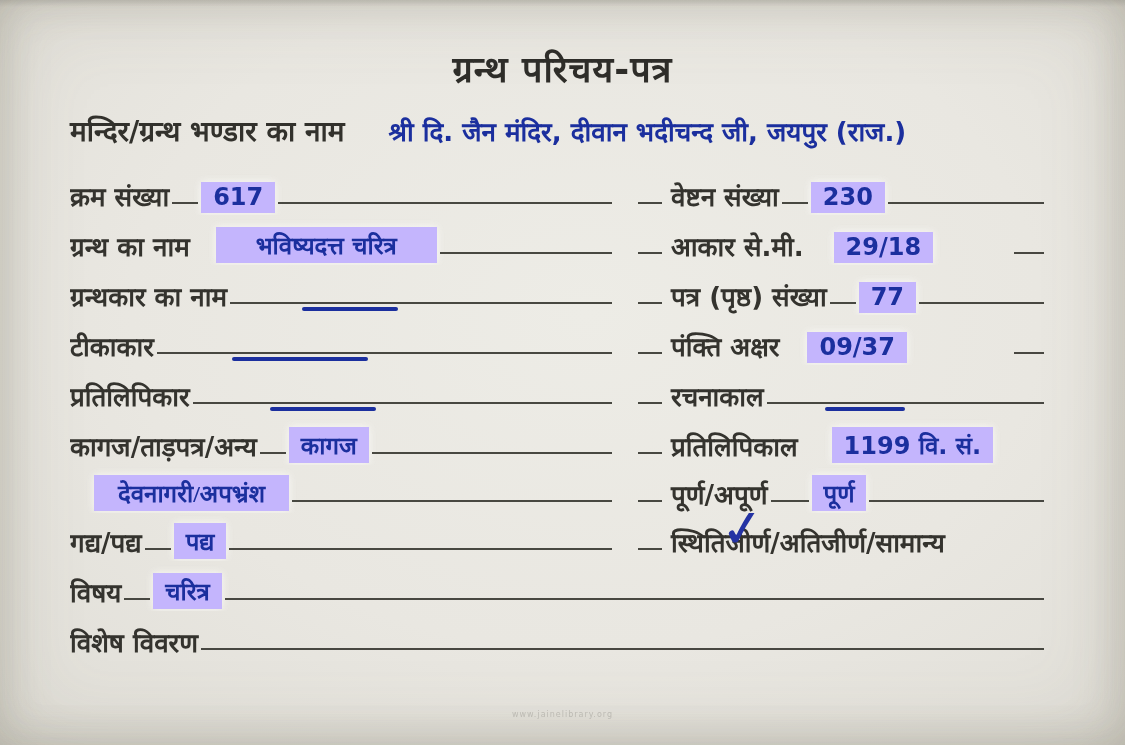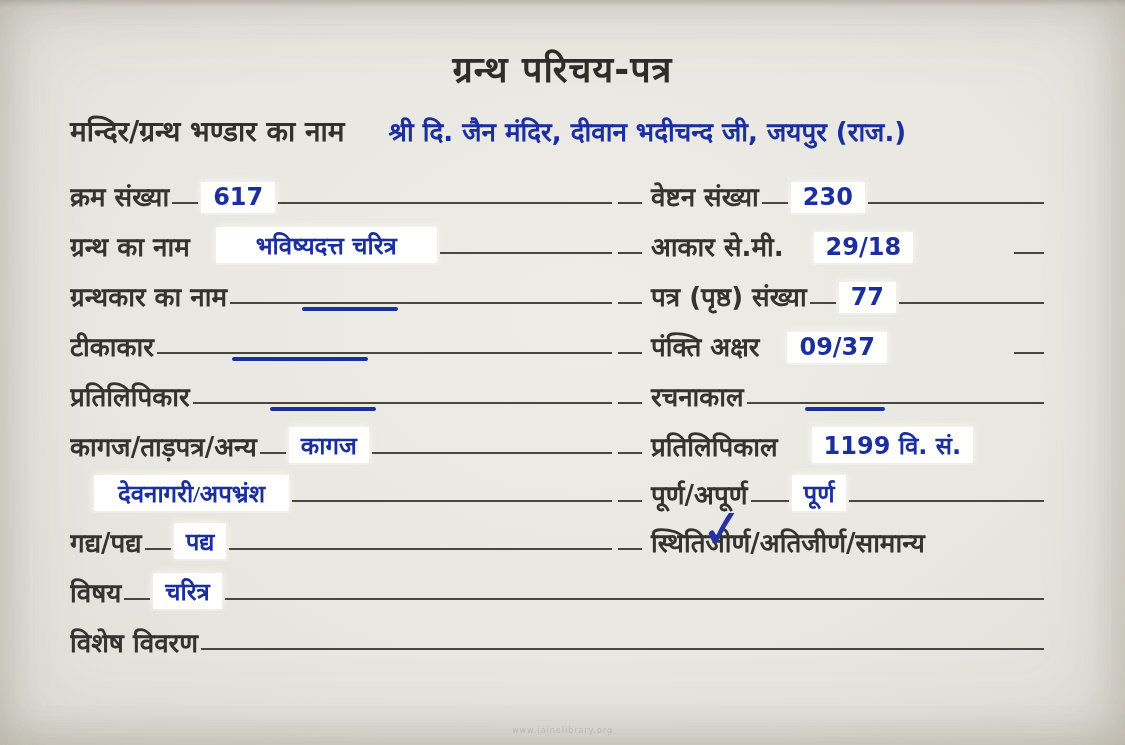--- a/index.html
+++ b/index.html
@@ -27,32 +27,32 @@
     font-size:36px;font-weight:700;color:#2e2d29;
     letter-spacing:1px;
   }
   .content{padding:0 78px 0 70px;}
   .hdr-row{
     display:flex;align-items:baseline;margin-top:18px;height:54px;
     white-space:nowrap;
   }
   .hdr-lbl{font-size:28px;font-weight:700;color:#32312c;}
   .hdr-val{font-size:26px;font-weight:700;color:#1b2f9e;margin-left:44px;}
-  .row{display:flex;align-items:flex-end;height:50px;overflow:hidden;}
+  .row{display:flex;align-items:flex-end;height:50px;overflow:hidden;gap:20px;}
   .row.tall{height:48px;}
   .half{display:flex;align-items:flex-end;position:relative;}
   .half.left{flex:0 0 545px;min-width:0;}
   .half.right{flex:1;min-width:0;}
   .lbl{
     font-size:26px;font-weight:600;color:#34332e;
     white-space:nowrap;line-height:1.35;
   }
   .value{
     font-size:24px;font-weight:700;color:#1b2f9e;white-space:nowrap;
-    background:#ffffff;padding:1px 12px 2px;margin-bottom:2px;
+    background:#c4b5fd;padding:1px 12px 2px;margin-bottom:2px;
     box-shadow:0 0 8px rgba(252,252,250,.9);
   }
   .line{
     flex:1 1 auto;border-bottom:2.5px solid #3a3933;
     margin:0 3px 11px;min-width:8px;opacity:.92;
   }
   .line.short{flex:0 0 26px;}
   .line.pre{flex:0 0 24px;margin-right:9px;}
   .line.conn{flex:0 0 38px;}
   .line.endDash{flex:0 0 30px;margin-left:auto;}
@@ -61,21 +61,21 @@
     border-bottom:4px solid #1b2f9e;border-radius:2px;
   }
   .cond{position:relative;white-space:nowrap;}
   .cond .opt{position:relative;display:inline-block;}
   .check{
     position:absolute;left:-6px;top:-26px;
     font-size:56px;line-height:1;font-weight:700;color:#2433a4;
     transform:rotate(-6deg);
   }
   .watermark{
-    position:absolute;left:50%;bottom:10px;transform:translateX(-50%);
+    position:absolute;left:50%;bottom:26px;transform:translateX(-50%);
     font-size:8px;color:#bcbab3;letter-spacing:1px;
   }
 </style>
 </head>
 <body>
 
 <div class="paper"></div>
 
 <div class="card">
   <div class="title">ग्रन्थ परिचय-पत्र</div>

